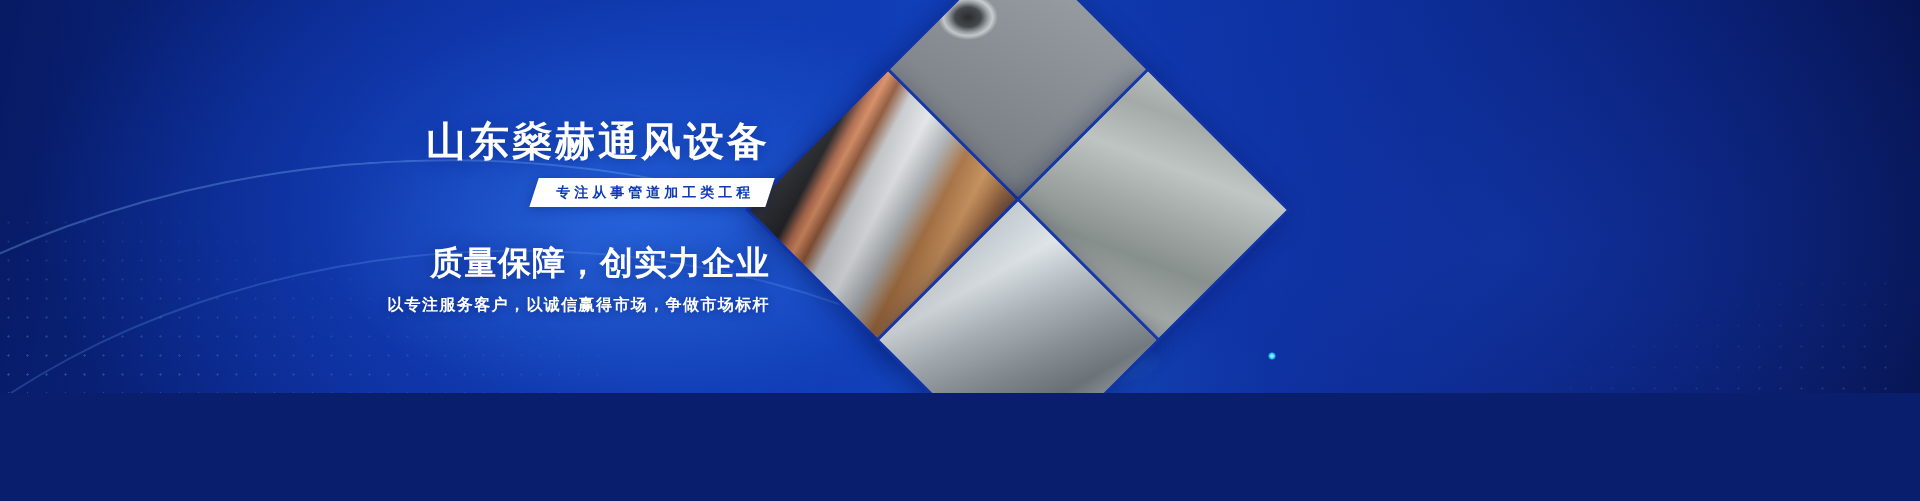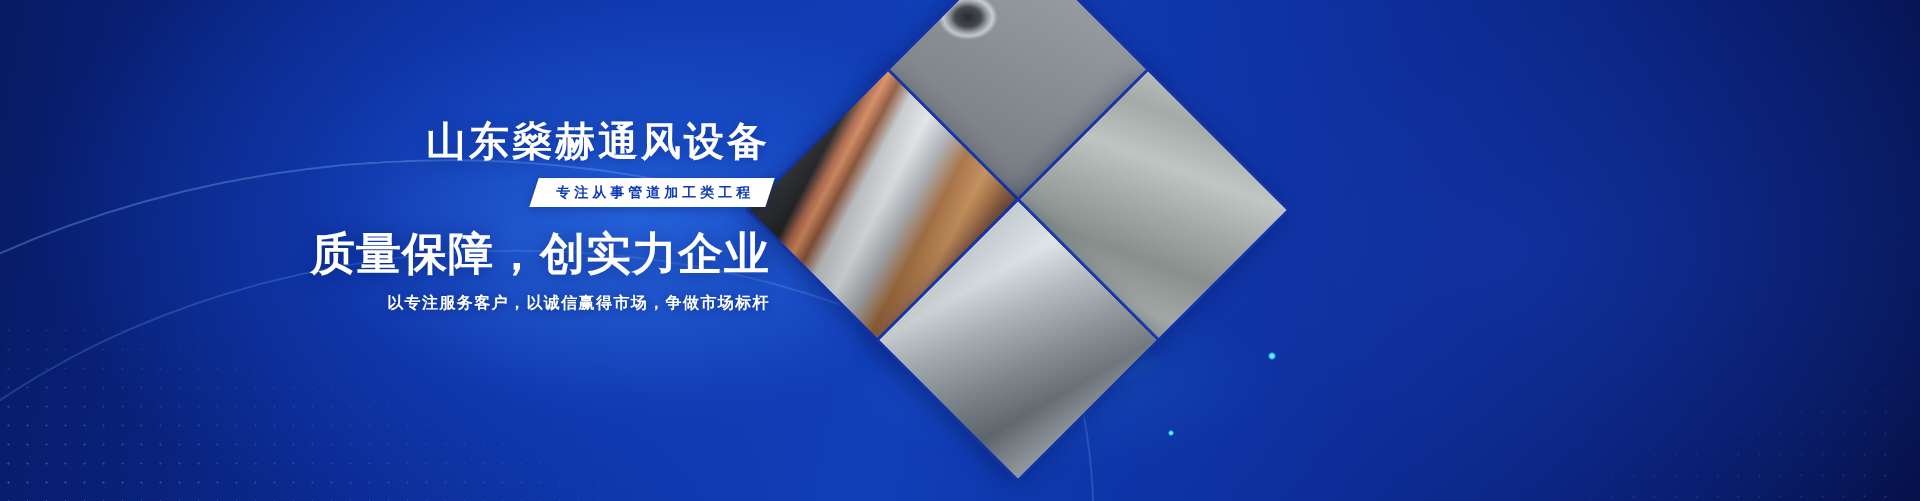--- a/index.html
+++ b/index.html
@@ -2,21 +2,21 @@
 <html><head>
 <meta charset="utf-8">
 <style>
   html,body{margin:0;padding:0;}
   body{
     width:1920px;height:501px;overflow:hidden;
     font-family:"Liberation Sans","DejaVu Sans",sans-serif;
     background:#0a1e6e;
   }
   #banner{
-    position:relative;width:1920px;height:501px;overflow:hidden;
+    position:relative;width:1920px;height:393px;overflow:hidden;
     background:
       radial-gradient(ellipse 780px 470px at 640px 210px, rgba(30,90,215,0.95) 0%, rgba(18,62,185,0.55) 45%, rgba(10,40,150,0) 78%),
       radial-gradient(ellipse 900px 520px at 1500px 250px, rgba(22,60,180,0.55) 0%, rgba(10,32,120,0) 72%),
       linear-gradient(100deg,#071a63 0%,#0b2a92 22%,#1040b8 47%,#0c2f9e 66%,#081c6d 85%,#050f44 100%);
   }
   
   .arc{position:absolute;border-radius:50%;border-style:solid;border-color:transparent;pointer-events:none;}
   .arc1{width:2300px;height:1150px;left:-330px;top:-880px;border-width:2px;border-top-color:rgba(150,200,255,0.40);border-left-color:rgba(130,185,255,0.20);transform:rotate(-6deg);}
   .arc2{width:2700px;height:1350px;left:-560px;top:-1130px;border-width:3px;border-bottom-color:rgba(110,175,255,0.28);transform:rotate(186deg);}
   .arc3{width:2000px;height:1500px;left:-900px;top:-320px;border-width:2px;border-right-color:rgba(120,180,255,0.22);transform:rotate(12deg);}
@@ -56,21 +56,21 @@
   }
   #badge-wrap{margin-top:14px;display:flex;justify-content:flex-end;}
   #badge{
     background:#ffffff;color:#0f3bb5;font-size:14px;font-weight:700;letter-spacing:4px;
     padding:5px 16px 6px 22px;line-height:1.3;white-space:nowrap;
     transform:skewX(-18deg);
     box-shadow:0 2px 10px rgba(0,20,90,.35);
   }
   #badge span{display:inline-block;transform:skewX(18deg);}
   #headline{
-    margin-top:20px;font-size:45px;font-weight:700;color:#ffffff;letter-spacing:1px;
+    margin-top:36px;font-size:33px;font-weight:700;color:#ffffff;letter-spacing:1px;
     line-height:1.2;white-space:nowrap;
     text-shadow:0 3px 20px rgba(0,25,110,.6);
   }
   #tagline{
     margin-top:12px;font-size:16px;font-weight:700;color:#ffffff;letter-spacing:1.4px;
     white-space:nowrap;text-shadow:0 1px 8px rgba(0,20,90,.5);
   }
   
   #collage{position:absolute;left:800px;top:40px;width:440px;height:370px;z-index:5;}
   .dia{

